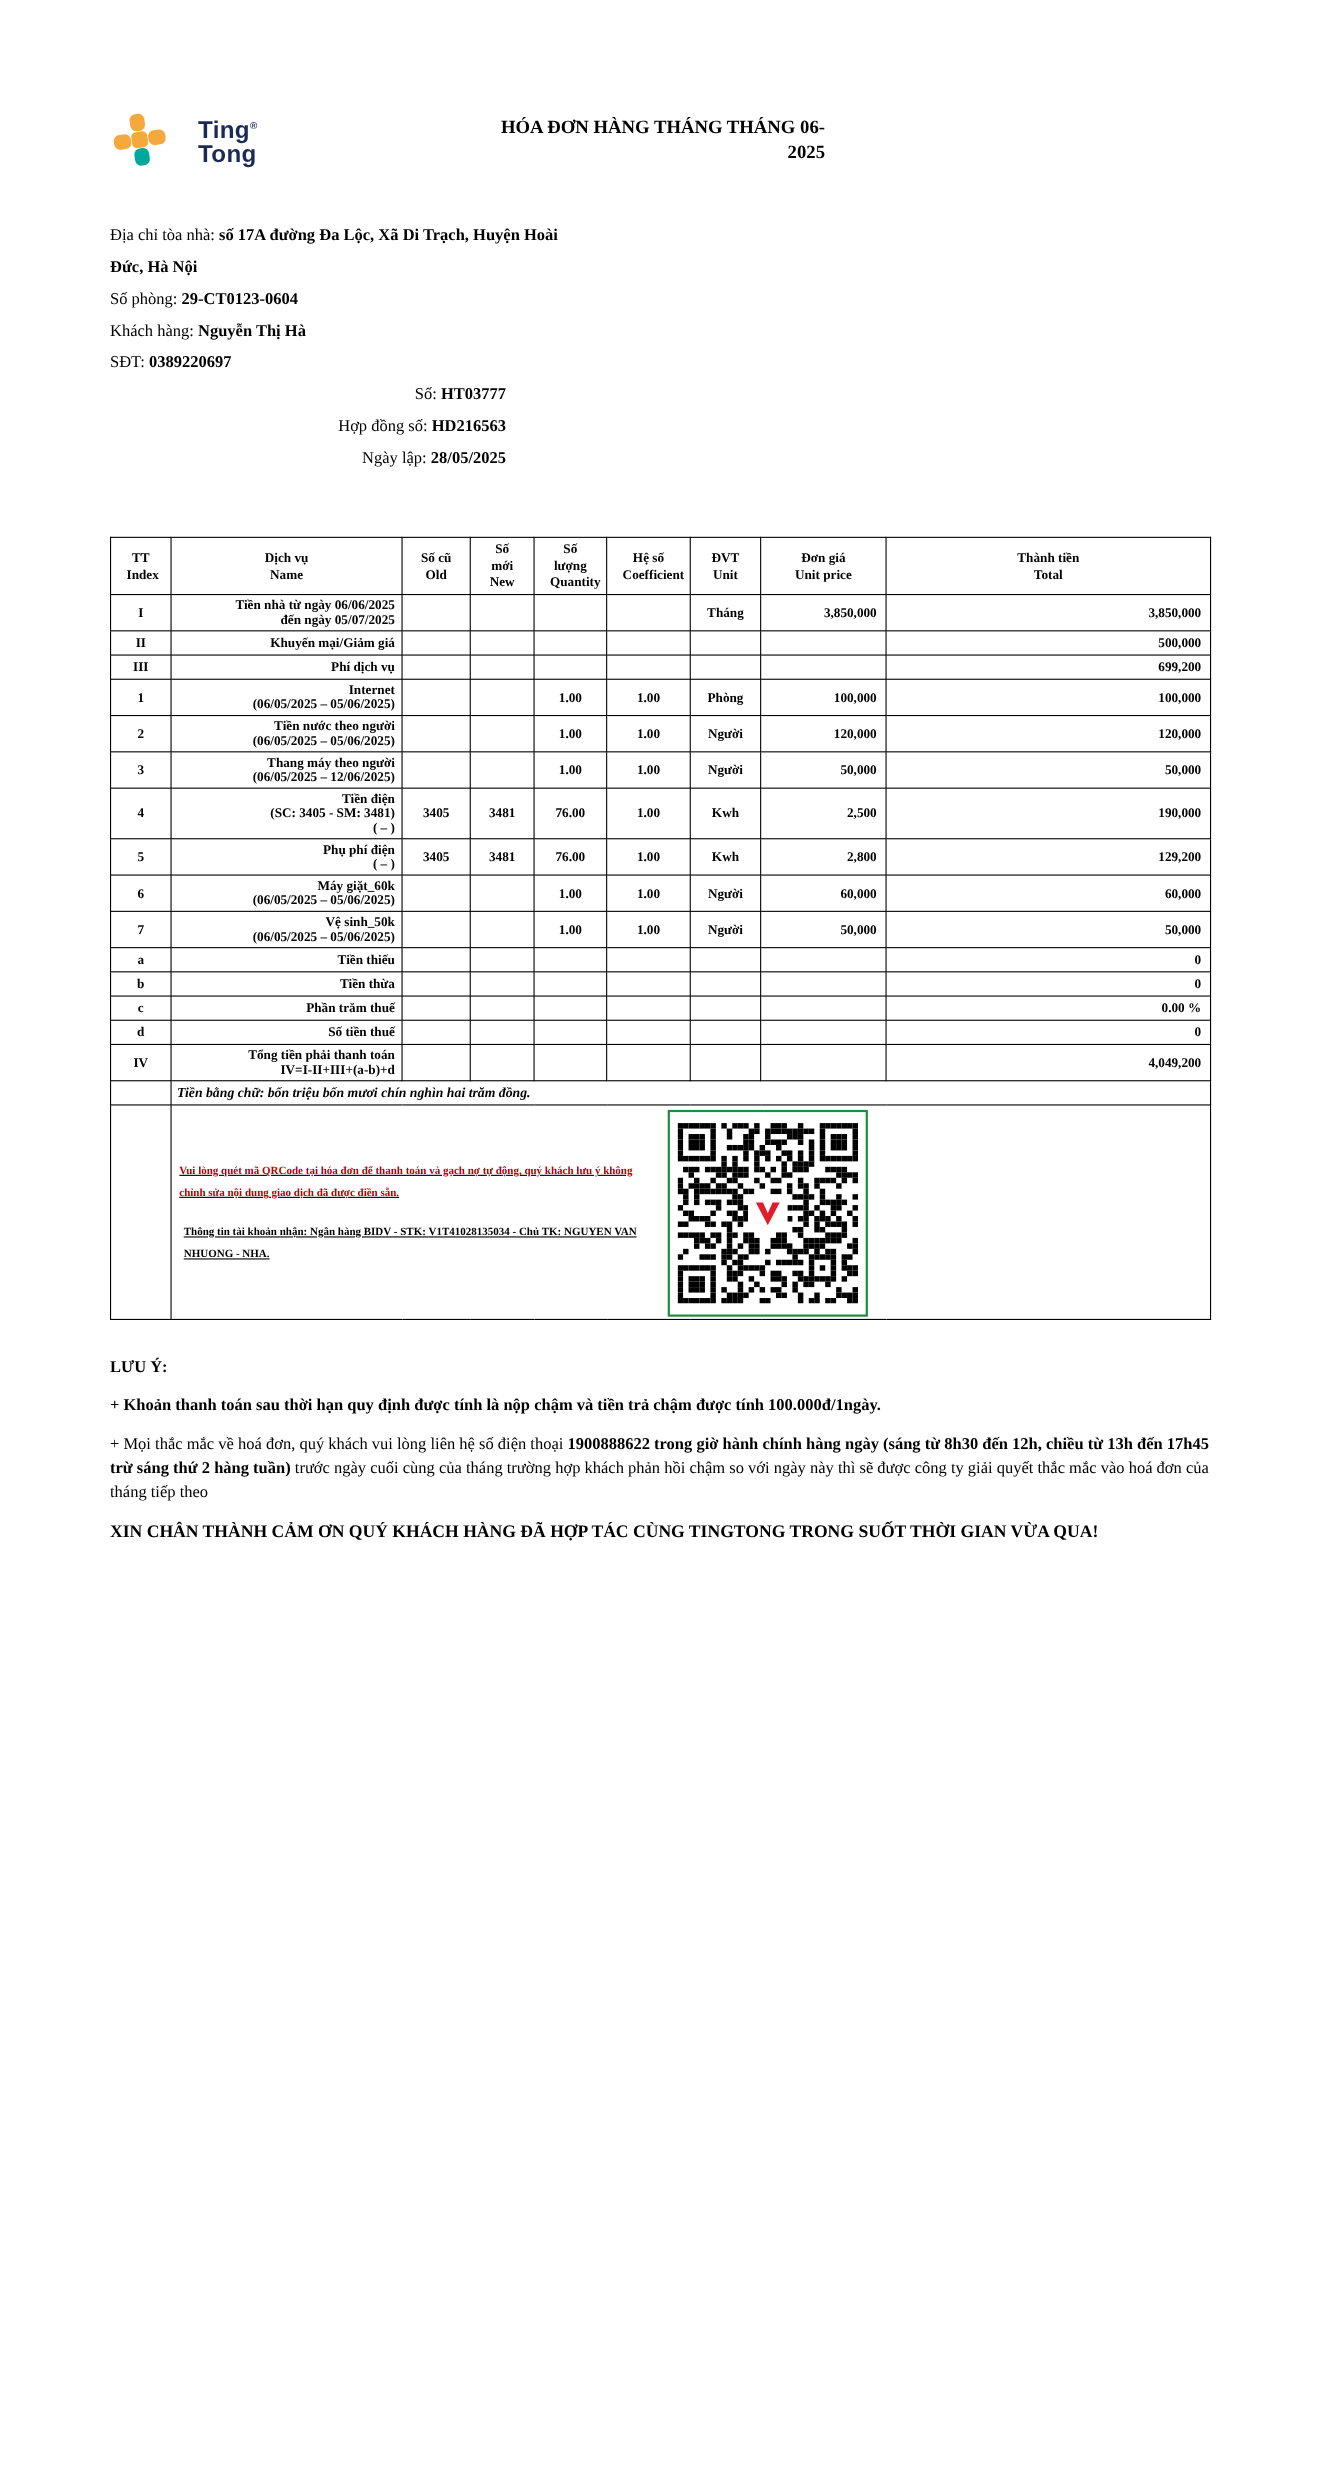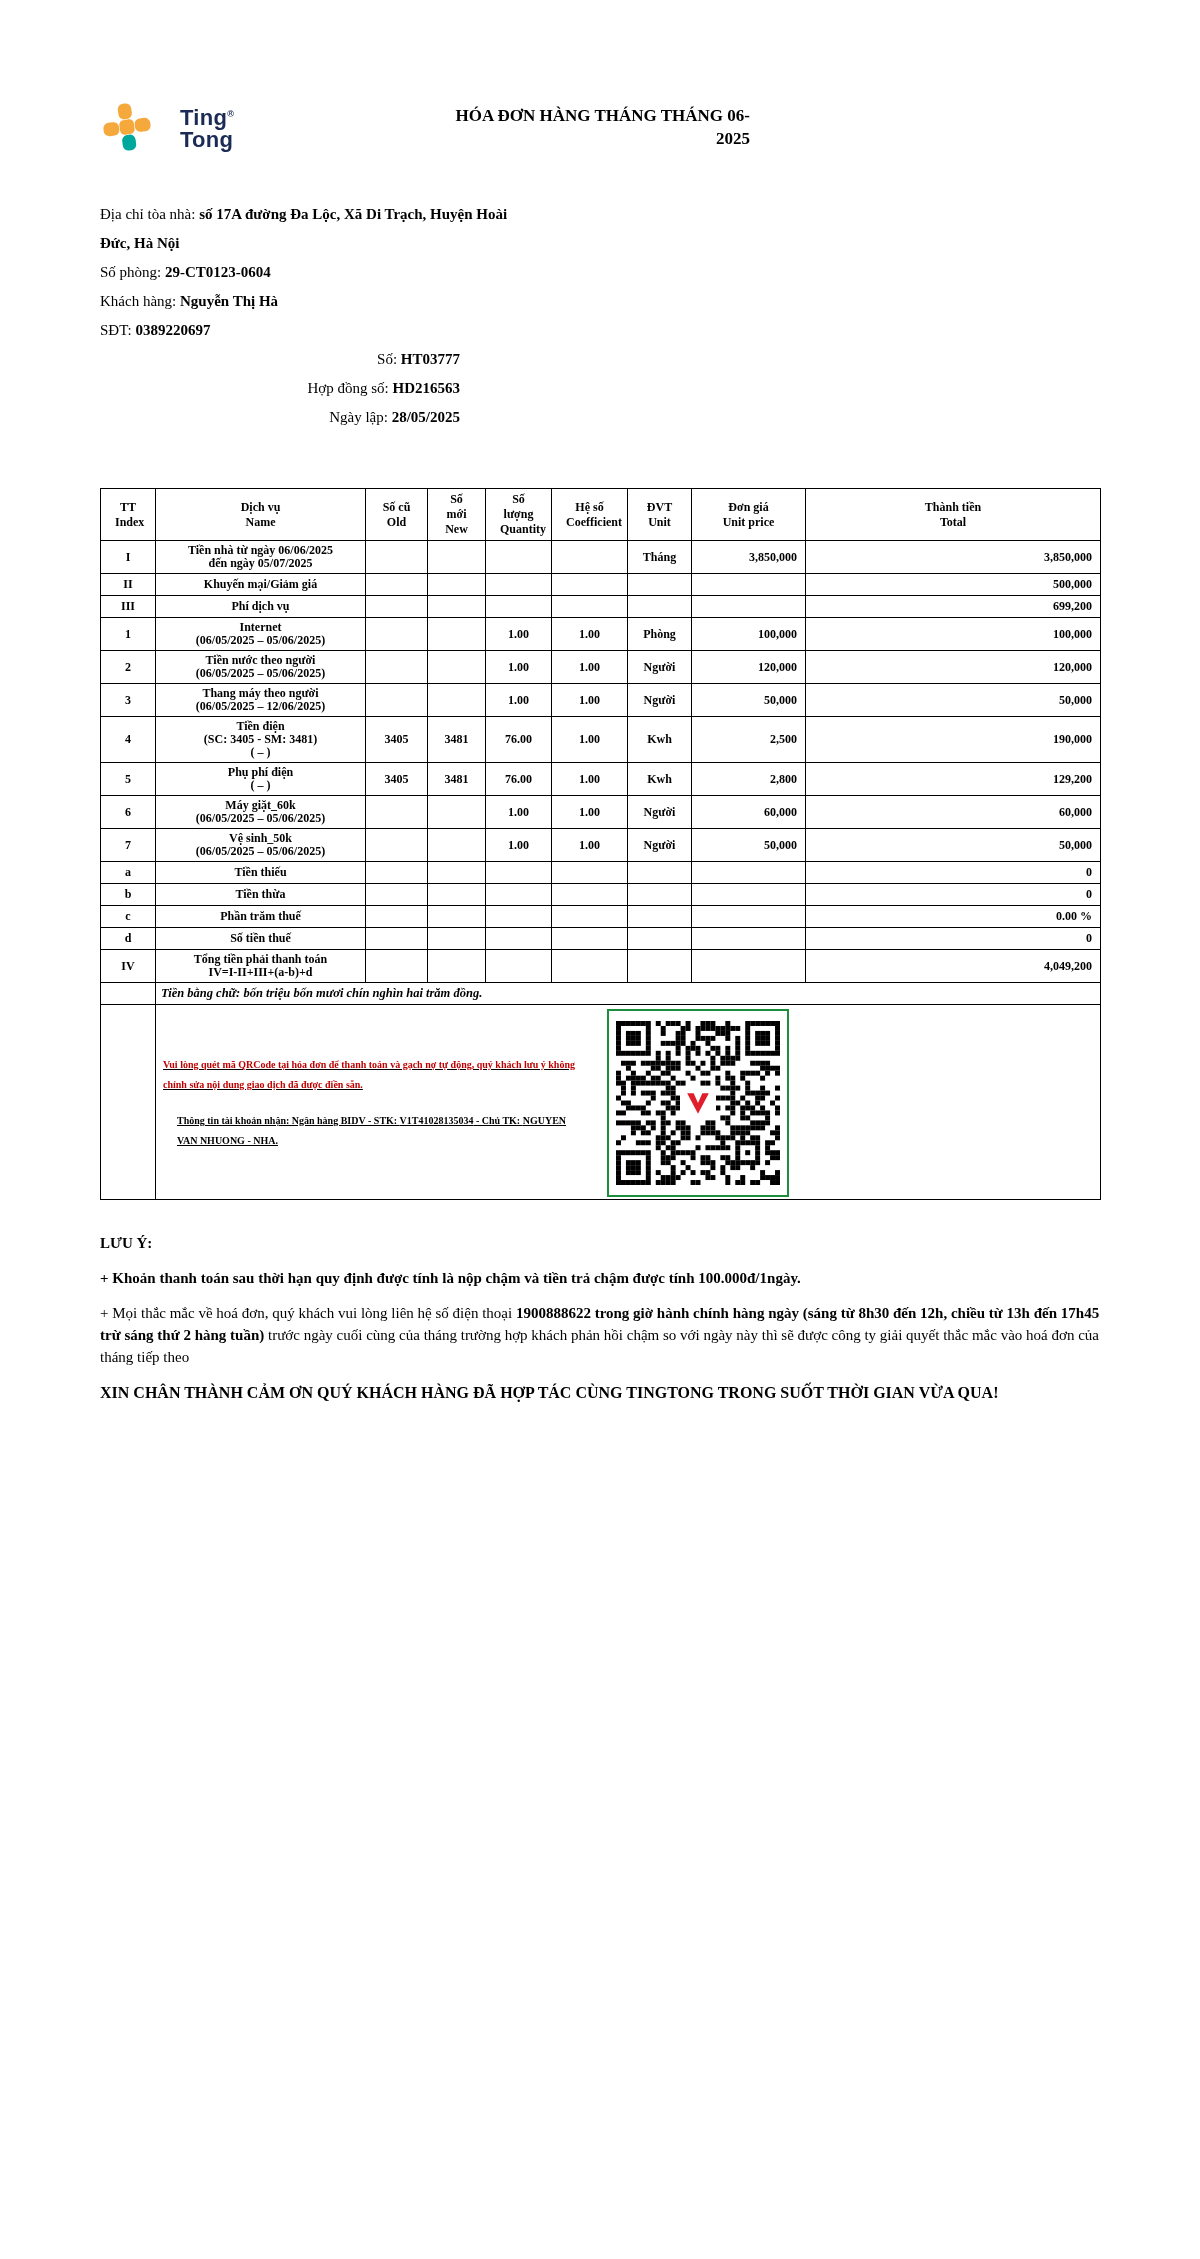--- a/index.html
+++ b/index.html
@@ -27,31 +27,31 @@
 
   
   .invoice-table { border-collapse: collapse; margin-top: 56px; width: 1000px; font-size: 12px; table-layout: fixed; }
   .invoice-table th, .invoice-table td {
     border: 1px solid #000; padding: 2px 5px; font-weight: bold; vertical-align: middle;
   }
   .invoice-table th { text-align: center; line-height: 15px; padding: 3px 14px; }
   .invoice-table td { height: 22px; line-height: 13px; }
   td.c-center { text-align: center; }
   td.c-right  { text-align: right; padding-right: 8px; }
-  td.c-name   { text-align: center; white-space: pre-line; padding: 3px 6px; }
+  td.c-name   { text-align: right; white-space: pre-line; padding: 3px 6px; }
   td.cell-tt  { text-align: center; }
 
   .words-cell { font-style: italic; font-weight: normal; text-align: left; padding: 4px 8px; font-size: 12.5px; }
   .words-cell b { font-weight: bold; }
 
   .qr-cell { height: 200px; padding: 4px 8px; font-weight: normal; vertical-align: top; }
   .qr-flex { display: flex; align-items: flex-start; }
   .qr-text { width: 432px; padding: 48px 4px 0 2px; font-size: 10px; line-height: 20px; text-decoration: underline; }
   .red-note { color: #c00000; margin: 0 0 16px 0; }
-  .account  { margin: 14px; }
+  .account  { margin: 4px; }
   .account b { font-weight: bold; }
   .qr-box {
     position: relative; width: 182px; height: 188px; margin-left: 14px; margin-top: 2px;
     border: 2px solid #1e8e3e; background: #fff;
     display: flex; align-items: center; justify-content: center;
   }
   .qr-box > svg { display: block; width: 164px; height: 164px; }
   .qr-logo {
     position: absolute; left: 50%; top: 50%; transform: translate(-50%,-50%);
     width: 36px; height: 34px; background: #fff; display: flex; align-items: center; justify-content: center;

